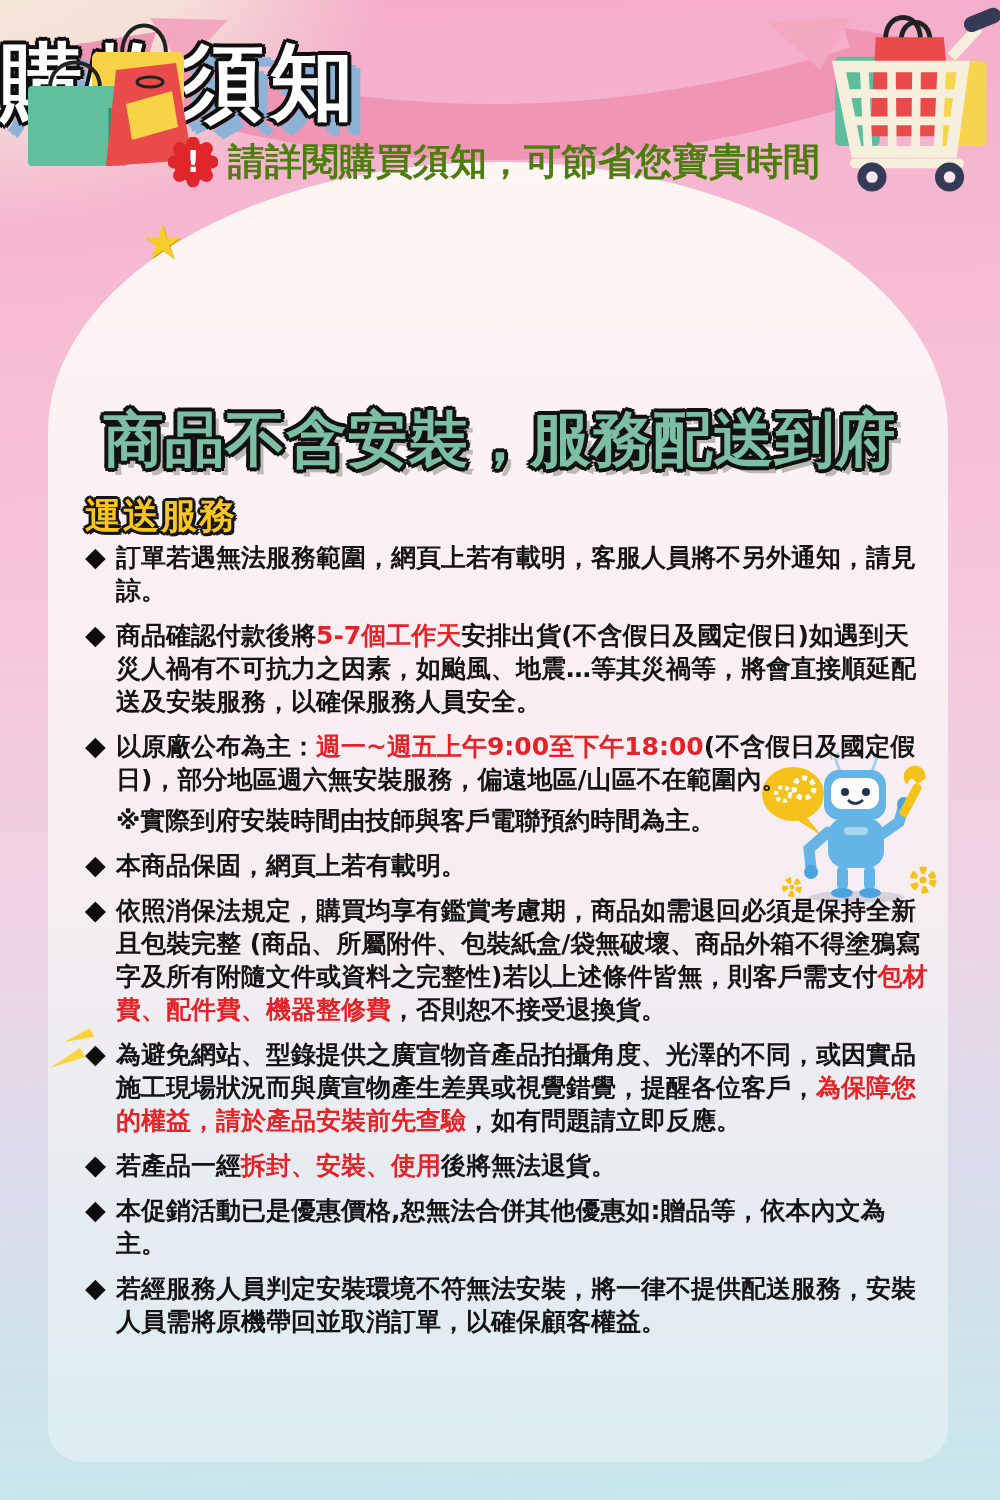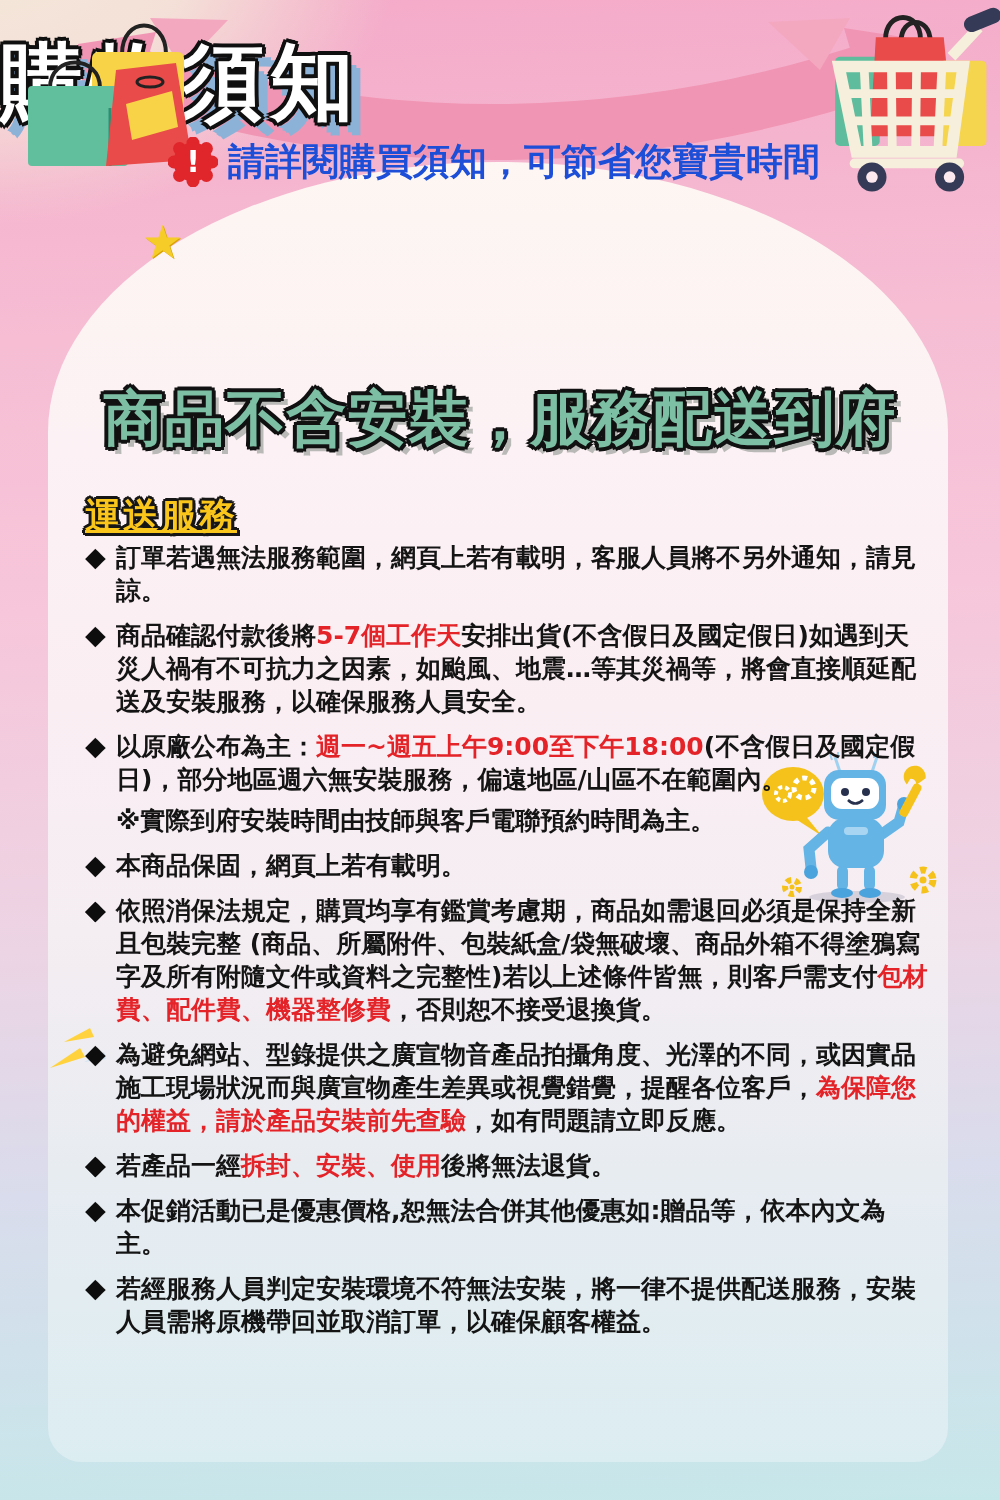--- a/index.html
+++ b/index.html
@@ -21,46 +21,45 @@
   .ribbon { position:absolute; left:78px; top:18px; z-index:2; }
   .page-title {
     position:absolute; top:26px; left:0; width:1000px; text-align:left; z-index:3;
     font-size:84px; letter-spacing:6px; color:#ffffff; white-space:nowrap;
     text-shadow:
       -4px 0 0 #101010, 4px 0 0 #101010, 0 -4px 0 #101010, 0 4px 0 #101010,
       -3px -3px 0 #101010, 3px -3px 0 #101010, -3px 3px 0 #101010, 3px 3px 0 #101010,
       9px 10px 0 #8cb2d8, 13px 13px 0 #8cb2d8;
   }
   .subtitle-row { position:absolute; top:137px; left:168px; z-index:5; display:flex; align-items:center; gap:10px; }
-  .subtitle-text { font-size:37px; color:#1d4ed8; white-space:nowrap; }
+  .subtitle-text { font-size:37px; color:#4d7c0f; white-space:nowrap; }
   .bags-icon  { position:absolute; left:14px;  top:8px;  z-index:3; }
   .cart-icon  { position:absolute; left:806px; top:0px;  z-index:3; }
   .robot-icon { position:absolute; left:760px; top:752px; z-index:2; }
   .sparkle-icon { position:absolute; left:50px; top:1028px; z-index:3; }
 
   .intro { position:absolute; left:142px; top:220px; width:760px; z-index:4;
            font-size:31px; line-height:50px; color:#141414; padding-left:52px; }
   .intro .star { position:absolute; left:0; top:-3px; font-size:46px; color:#f6cd28; font-weight:normal;
                  text-shadow:1px 1px 0 #d9a400; }
   .green-title {
-    position:absolute; top:379px; left:0; width:1000px; text-align:center; z-index:4;
+    position:absolute; top:400px; left:0; width:1000px; text-align:center; z-index:4;
     font-size:60px; letter-spacing:1px; color:#7cbfa4; white-space:nowrap;
     text-shadow:
       -4px 0 0 #111, 4px 0 0 #111, 0 -4px 0 #111, 0 4px 0 #111,
       -3px -3px 0 #111, 3px -3px 0 #111, -3px 3px 0 #111, 3px 3px 0 #111,
       7px 7px 0 rgba(60,80,70,.35);
   }
   .sections { position:absolute; left:85px; top:497px; width:845px; z-index:4; }
   .section-heading {
     font-size:36px; line-height:38px; color:#fbc61c; margin:10px 0 6px;
     text-shadow:
       -3px 0 0 #161616, 3px 0 0 #161616, 0 -3px 0 #161616, 0 3px 0 #161616,
       -2px -2px 0 #161616, 2px -2px 0 #161616, -2px 2px 0 #161616, 3px 3px 0 #161616;
     letter-spacing:2px;
-    text-decoration:underline;
   }
   .section-heading:first-child { margin-top:0; }
   .bullet { position:relative; padding-left:31px; margin:0 0 12px;
             font-size:25px; line-height:33px; color:#141414; }
   .bullet .marker { position:absolute; left:0; top:-1px; color:#0d0d0d; font-weight:normal; font-size:27px; }
   .seg.red { color:#e42328; }
   .note { margin-top:8px; }
 </style>
 </head>
 <body>

